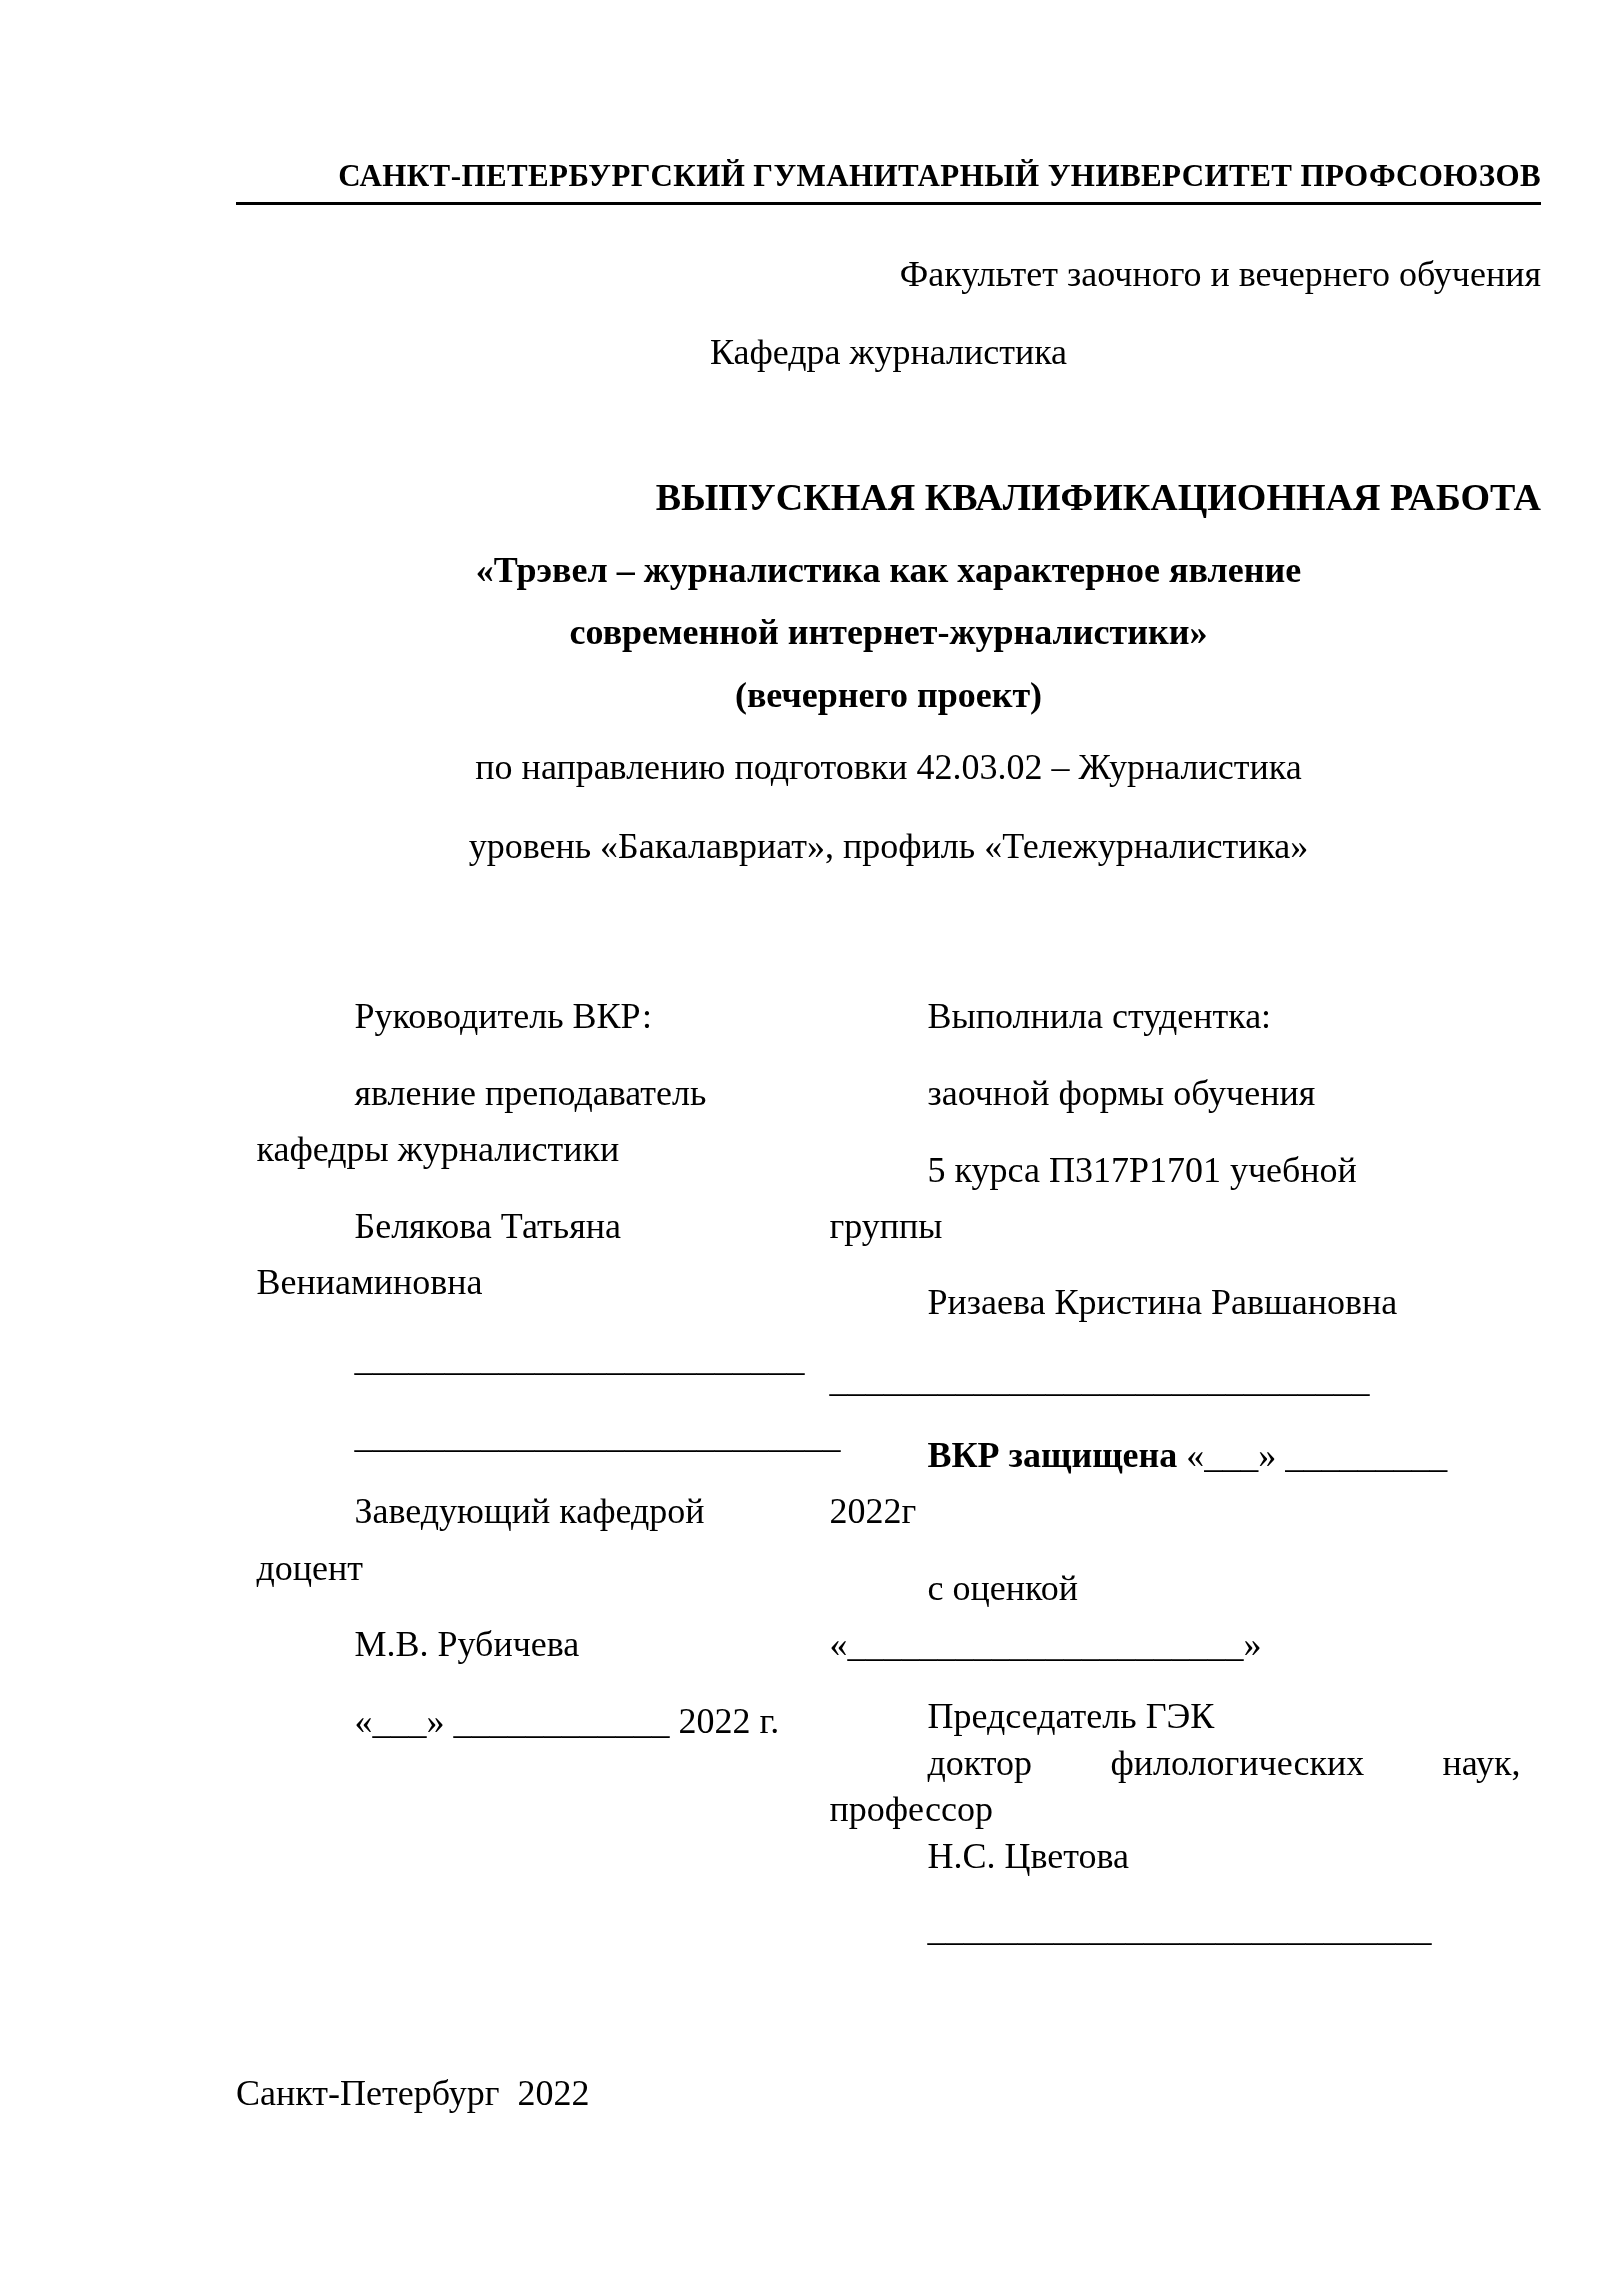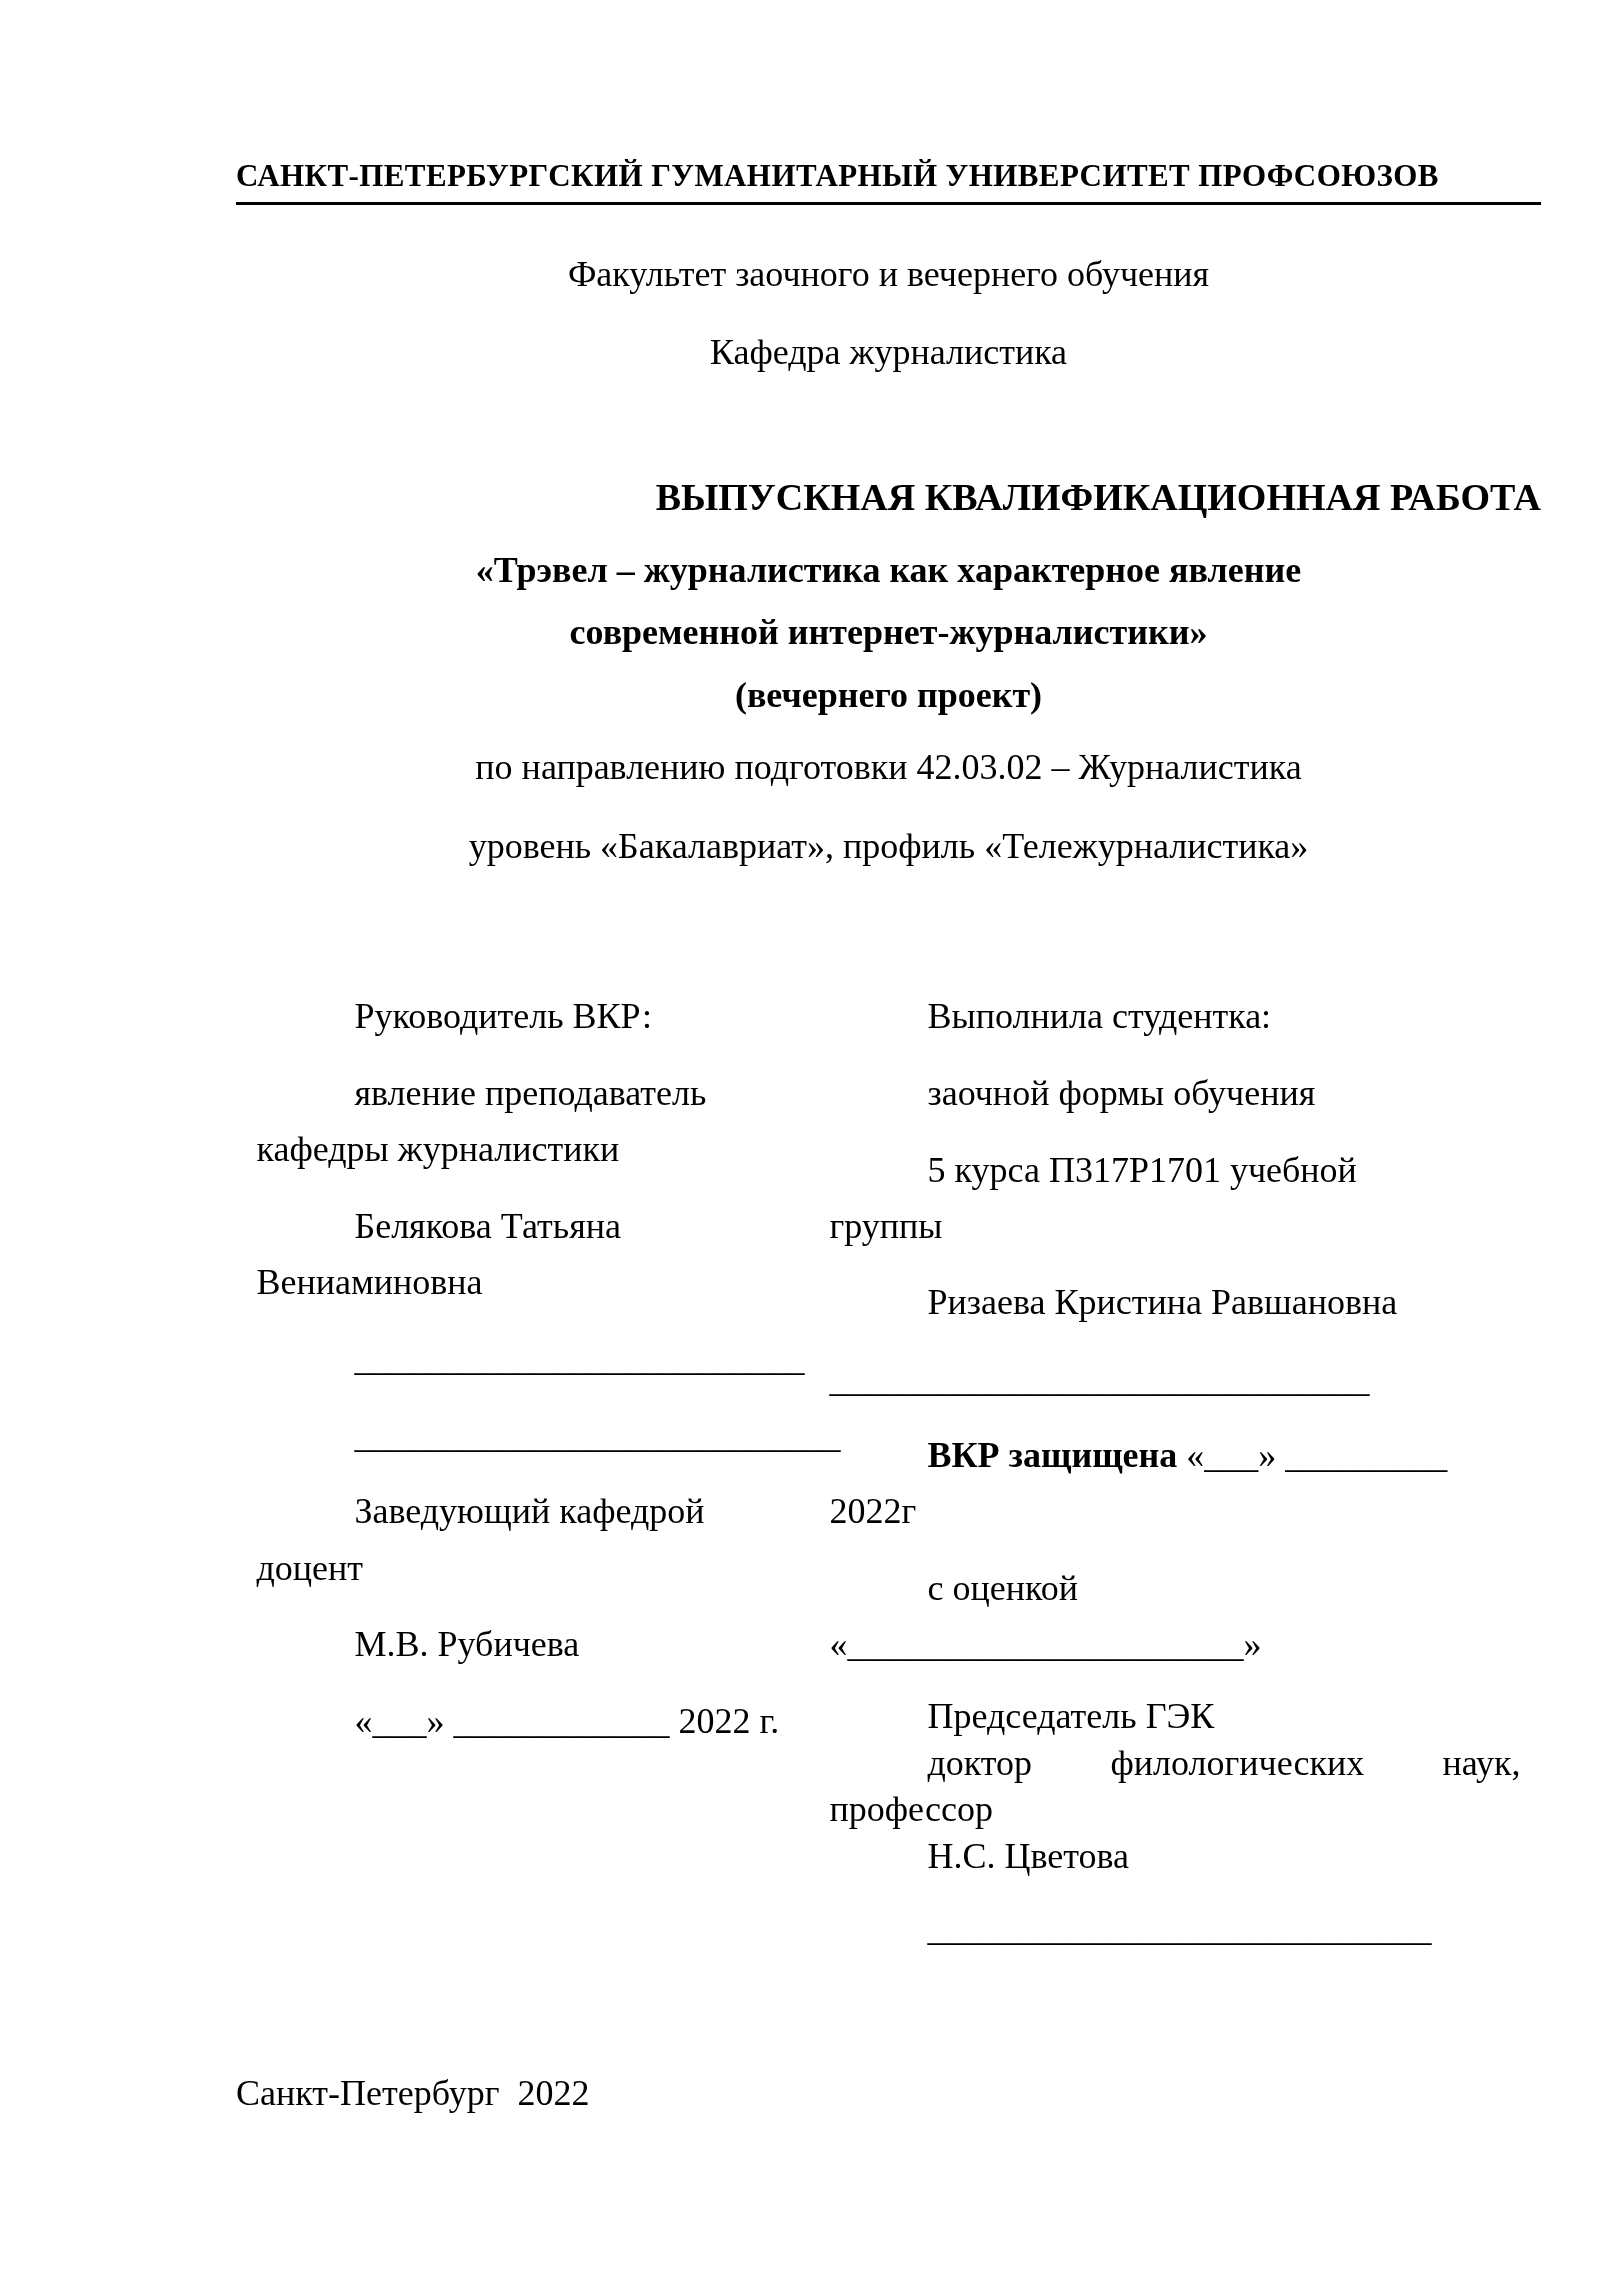--- a/index.html
+++ b/index.html
@@ -15,30 +15,30 @@
     padding: 157px 82px 0 236px;
     overflow: hidden;
   }
   .line { white-space: pre-wrap; line-height: 1.56; }
   .center { text-align: center; }
 
   .header {
     border-bottom: 3.1px solid #000;
     padding-bottom: 7.9px;
     margin-bottom: 41px;
-    text-align: left;
+    text-align: right;
   }
   .u-name {
     font-weight: bold;
     font-size: 31px;
     line-height: 1.2;
     letter-spacing: 0.4px;
   }
 
-  .faculty { margin-bottom: 22px; }
+  .faculty { margin-bottom: 22px; text-align: right; }
   .dept { margin-bottom: 93px; }
 
   .work-type {
     font-weight: bold;
     font-size: 38px;
     line-height: 1.3;
     margin-bottom: 19px;
     text-align: right;
   }
   .work-title { font-weight: bold; }

